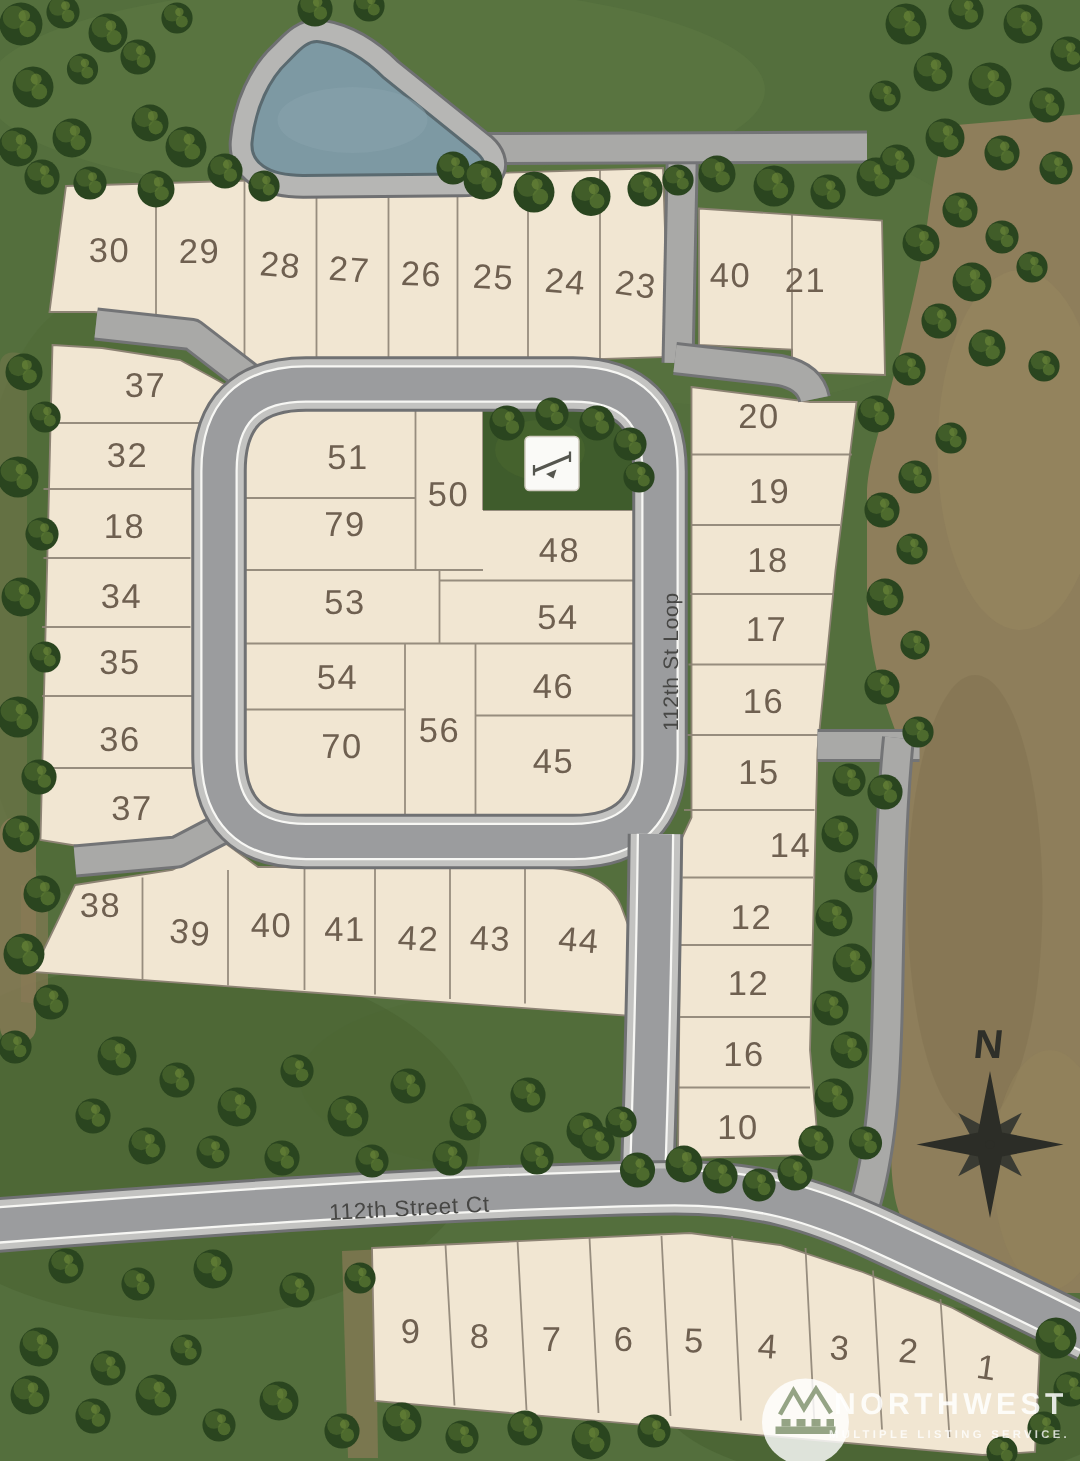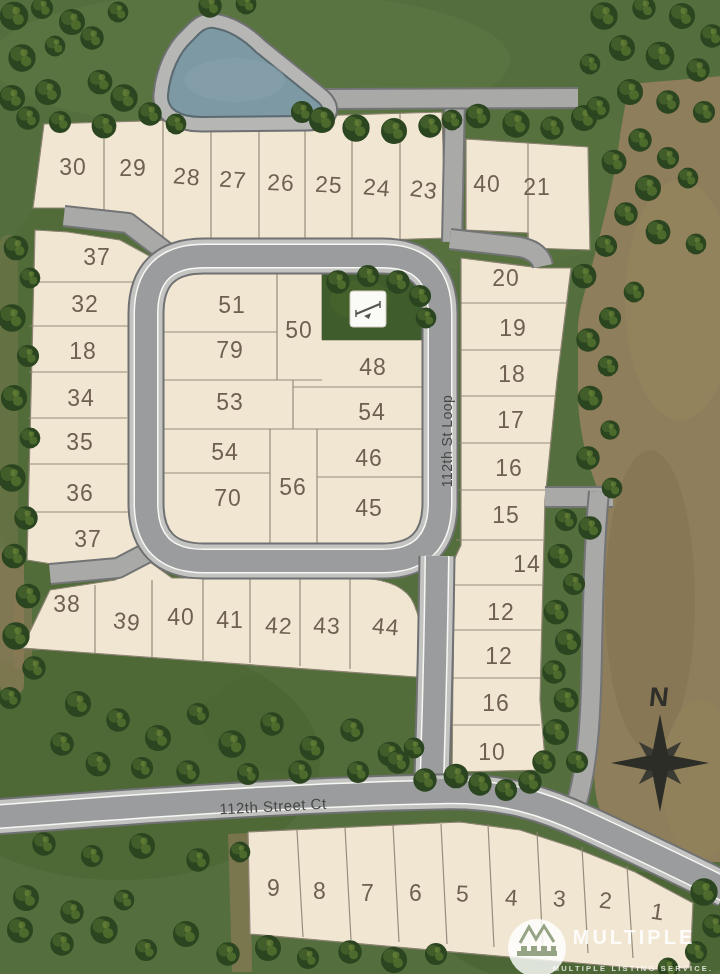--- a/index.html
+++ b/index.html
@@ -7,21 +7,21 @@
          font-family:"Liberation Sans",sans-serif;background:#546f3d;}
   #terrain{position:absolute;left:0;top:0;}
   .lot-label{position:absolute;transform:translate(-50%,-50%);
              font-size:23px;color:#6f6050;letter-spacing:1px;white-space:nowrap;
              text-shadow:0 0 1px rgba(255,255,255,.25);}
   .st-label{position:absolute;color:#474745;font-size:15px;letter-spacing:.5px;white-space:nowrap;}
   .compass-n{position:absolute;font-size:27px;font-weight:700;color:#2e2f29;}
   .brand{position:absolute;font-weight:700;font-size:20px;letter-spacing:3px;
          color:rgba(255,255,255,.85);white-space:nowrap;}
   .tagline{position:absolute;font-weight:700;font-size:7.5px;letter-spacing:2.2px;
-           color:rgba(255,255,255,.78);white-space:nowrap;margin-top:12px;}
+           color:rgba(255,255,255,.78);white-space:nowrap;}
   
   .rb{fill:none;stroke:#707173;stroke-width:37;stroke-linejoin:round;}
   .rc{fill:none;stroke:#c3c3c1;stroke-width:33;stroke-linejoin:round;}
   .rw{fill:none;stroke:#f7f7f4;stroke-width:25;stroke-linejoin:round;}
   .ra{fill:none;stroke:#9b9c9e;stroke-width:22;stroke-linejoin:round;}
   .mb{fill:none;stroke:#737476;stroke-width:22;stroke-linejoin:round;}
   .ma{fill:none;stroke:#a9a9a7;stroke-width:18;stroke-linejoin:round;}
   .pb{fill:none;stroke:#6f7072;stroke-width:31;stroke-linejoin:round;}
   .pc{fill:none;stroke:#b6b6b4;stroke-width:27;stroke-linejoin:round;}
   .lotblock{fill:#f1e6d2;stroke:#8d8374;stroke-width:1.2;}
@@ -362,16 +362,16 @@
 <div class="lot-label" style="left:230px;top:402px">53</div>
 <div class="lot-label" style="left:225px;top:452px">54</div>
 <div class="lot-label" style="left:228px;top:498px">70</div>
 <div class="lot-label" style="left:293px;top:487px">56</div>
 
 <div class="st-label" style="left:447px;top:441px;font-size:14px;transform:translate(-50%,-50%) rotate(-90deg)">112th St Loop</div>
 <div class="st-label" style="left:273px;top:806px;transform:translate(-50%,-50%) rotate(-3deg)">112th Street Ct</div>
 
 <div class="compass-n" style="left:659px;top:697px;transform:translate(-50%,-50%) skewX(-6deg)">N</div>
 
-<div class="brand" style="left:634px;top:937px;transform:translate(-50%,-50%)">MULTIPLE</div>
+<div class="brand" style="left:634px;top:937px;transform:translate(-50%,-50%)">NORTHWEST</div>
 <div class="tagline" style="left:633px;top:956px;transform:translate(-50%,-50%)">MULTIPLE LISTING SERVICE.</div>
 
 </div>
 
 </body></html>

